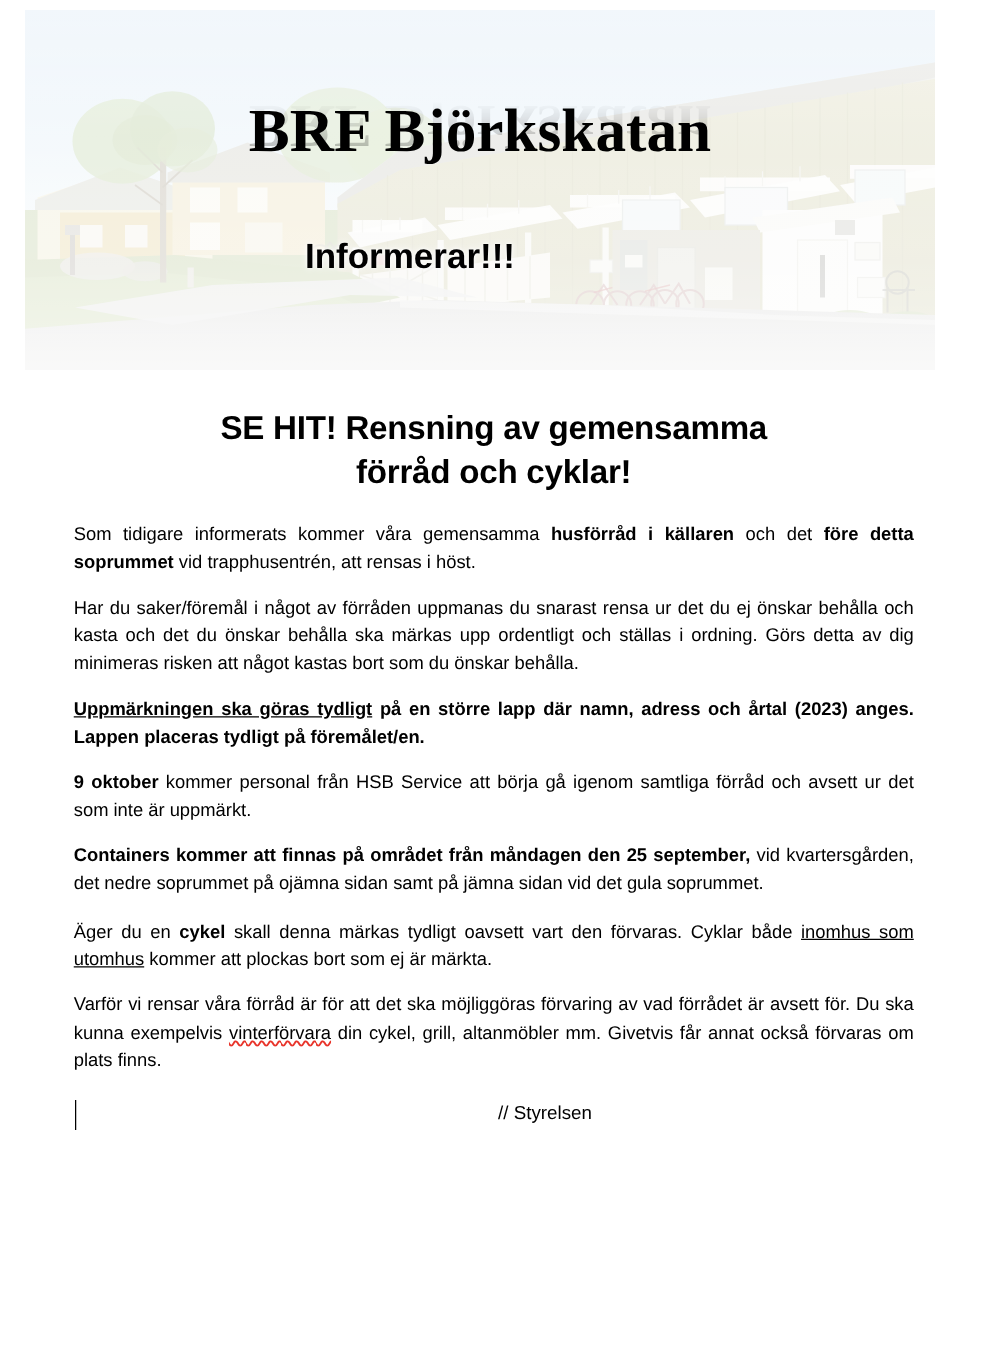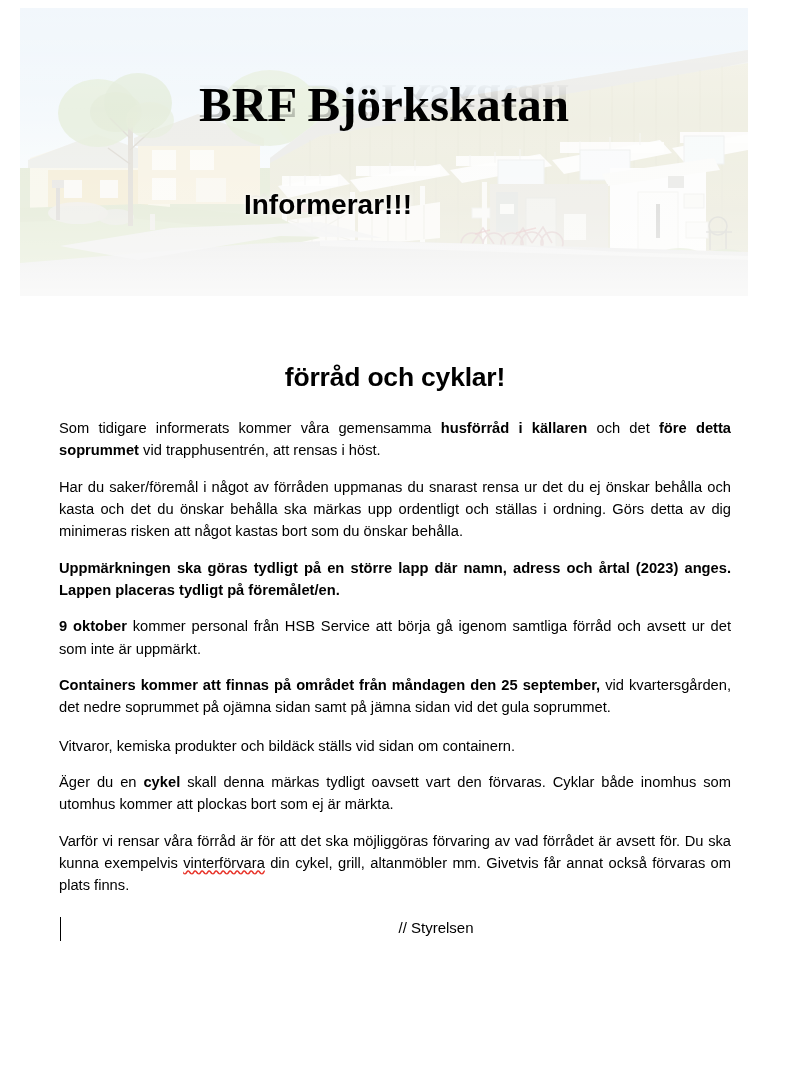--- a/index.html
+++ b/index.html
@@ -135,21 +135,21 @@
     text-align: justify;
     margin: 0 0 14px 0;
   }
   p.para:last-child { margin-bottom: 0; }
 
   p.para-tight {
     margin-bottom: 16px;
   }
 
   b, .b { font-weight: bold; }
-  .u { }
+  .u { text-decoration: underline; }
 
   .tips-lead {
     font-weight: bold;
     font-size: 21px;
   }
 
   
   .grammar {
     border-bottom: 1px double #2b57b5;
     padding-bottom: 0px;
@@ -400,34 +400,33 @@
   <div class="banner-title-reflection">BRF Björkskatan</div>
 
   <div class="banner-title">BRF Björkskatan</div>
 
   <div class="banner-subtitle">Informerar!!!</div>
 </div>
 
 <div class="doc-body">
 
   <h1 class="doc-heading">
-    <br>
+    <span>SE HIT! Rensning av gemensamma</span><br>
     <span>förråd och cyklar!</span>
   </h1>
 
   <p class="para"><span>Som tidigare informerats kommer våra gemensamma </span><b>husförråd i källaren</b><span> och det </span><b>före detta soprummet</b><span> vid trapphusentrén, att rensas i höst.</span></p>
 
   <p class="para">Har du saker/föremål i något av förråden uppmanas du snarast rensa ur det du ej önskar behålla och kasta och det du önskar behålla ska märkas upp ordentligt och ställas i ordning. Görs detta av dig minimeras risken att något kastas bort som du önskar behålla.</p>
 
   <p class="para"><b class="u">Uppmärkningen ska göras tydligt</b><b> på en större lapp där namn, adress och årtal (2023) anges. Lappen placeras tydligt på föremålet/en.</b></p>
 
   <p class="para"><b>9 oktober</b><span> kommer personal från HSB Service att börja gå igenom samtliga förråd och avsett ur det som inte är uppmärkt.</span></p>
 
   <p class="para para-tight"><b>Containers kommer att finnas på området från måndagen den 25 september,</b><span> vid kvartersgården, det nedre soprummet på ojämna sidan samt på jämna sidan vid det gula soprummet.</span></p>
-  <p class="para">Vitvaror, kemiska produkter och bildäck ställs vid sidan om containern.</p>
 
   <p class="para"><span>Äger du en </span><b>cykel</b><span> skall denna märkas tydligt oavsett vart den förvaras. Cyklar både </span><span class="u">inomhus som utomhus</span><span> kommer att plockas bort som ej är märkta.</span></p>
 
   <p class="para"><span>Varför vi rensar våra förråd är för att det ska möjliggöras förvaring av vad förrådet är avsett för. Du ska kunna exempelvis </span><span class="spell">vinterförvara</span><span> din cykel, grill, altanmöbler mm. Givetvis får annat också förvaras om plats finns.</span></p>
 
 
 
   <div class="signature-row">
     <div class="text-caret"></div>
     <div class="signature">// Styrelsen</div>

